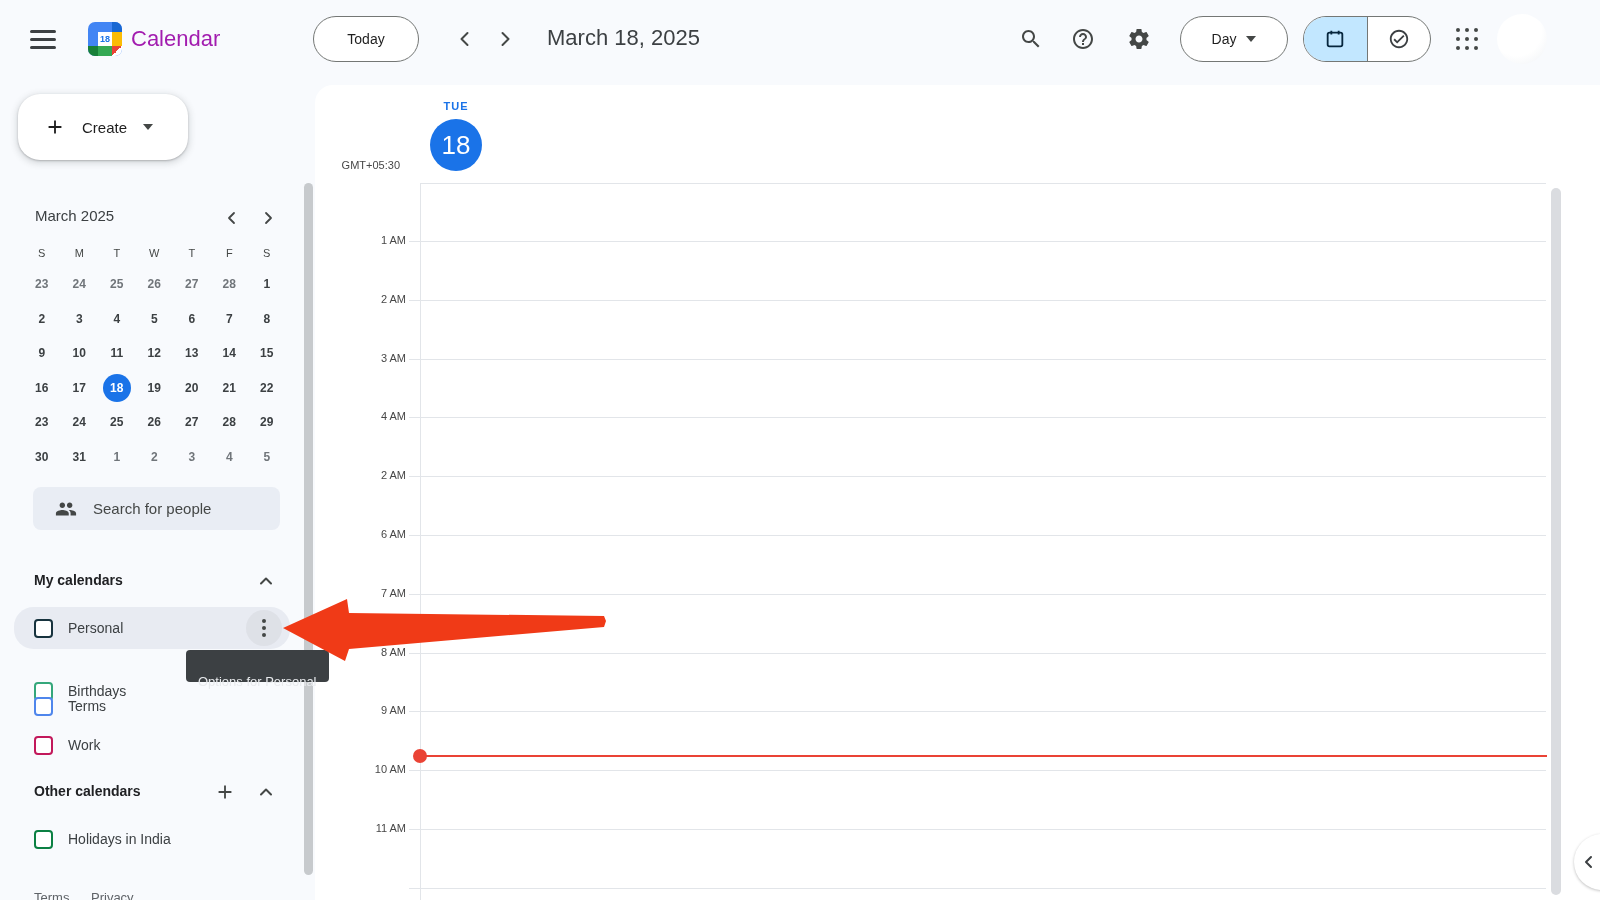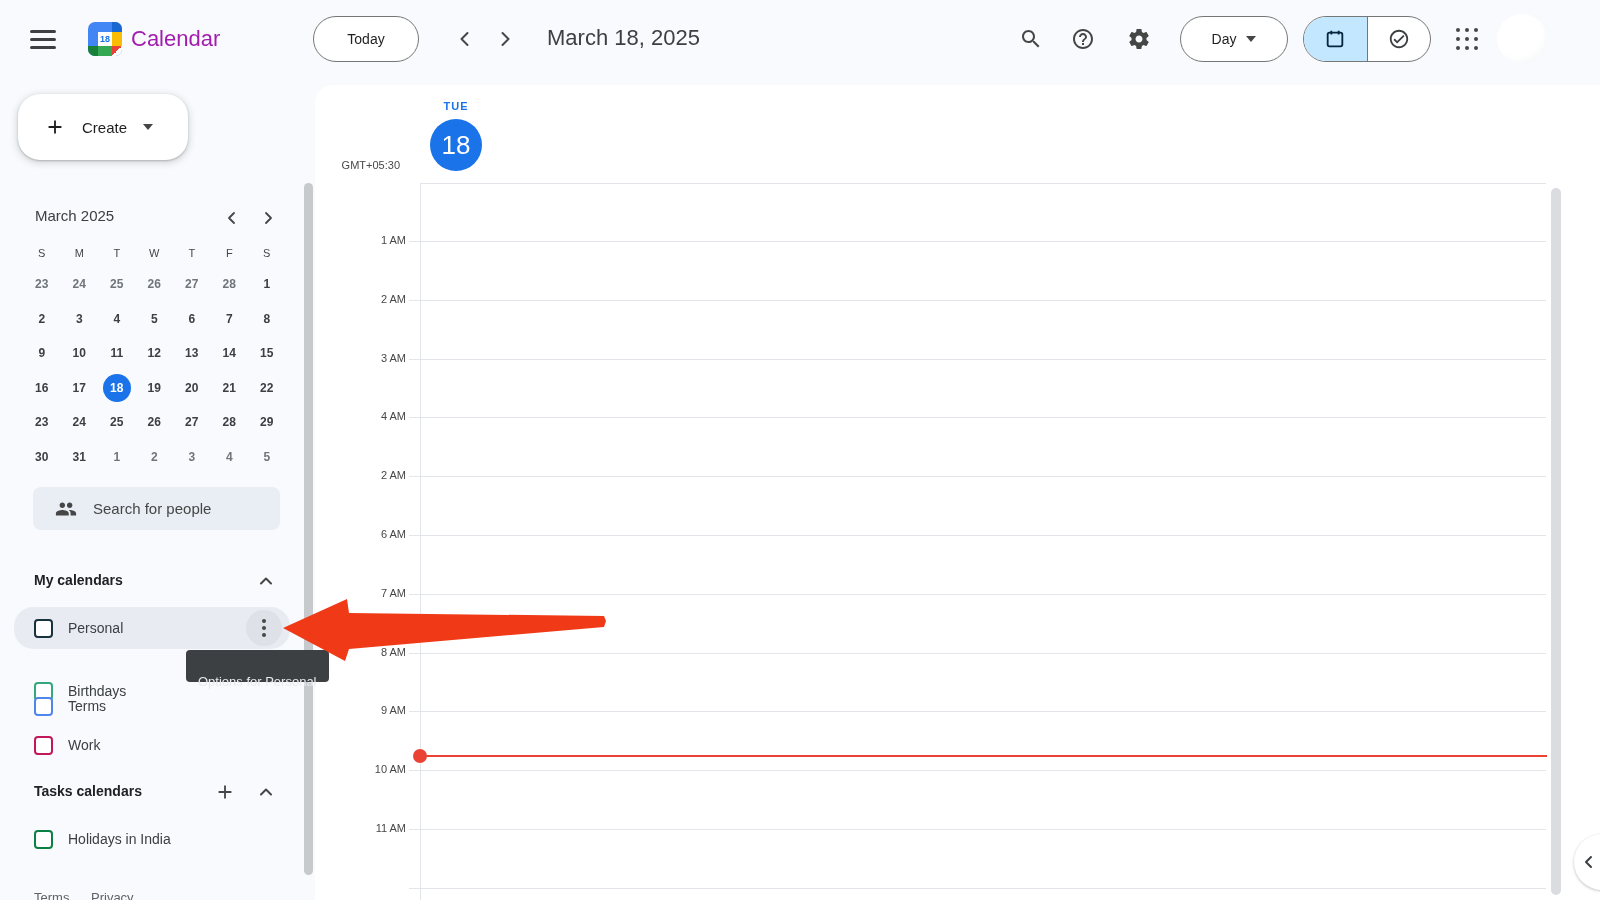--- a/index.html
+++ b/index.html
@@ -391,21 +391,21 @@
         <span class="cal-label">Terms</span>
       </div>
       <div class="cal-row" style="top: 724px;">
         <span class="cal-cb" style="border-color: rgb(194, 24, 91);"></span>
         <span class="cal-label">Work</span>
       </div>
     </div>
 
   <div class="tooltip">Options for Personal</div>
 
-  <div class="section-label" style="top:783px">Tasks calendars</div>
+  <div class="section-label" style="top:783px">Other calendars</div>
   <div class="sec-plus" style="left:213px; top:780px">
     <svg width="22" height="22" viewBox="0 0 24 24" fill="#444746">
         <path d="M11 5h2v6h6v2h-6v6h-2v-6H5v-2h6z"></path>
       </svg>
   </div>
   <div class="sec-chevron" style="left:254px; top:780px">
     <svg width="24" height="24" viewBox="0 0 24 24">
         <path d="M7 14.5l5-5 5 5" fill="none" stroke="#444746" stroke-width="2" stroke-linecap="round" stroke-linejoin="round"></path>
       </svg>
   </div>

